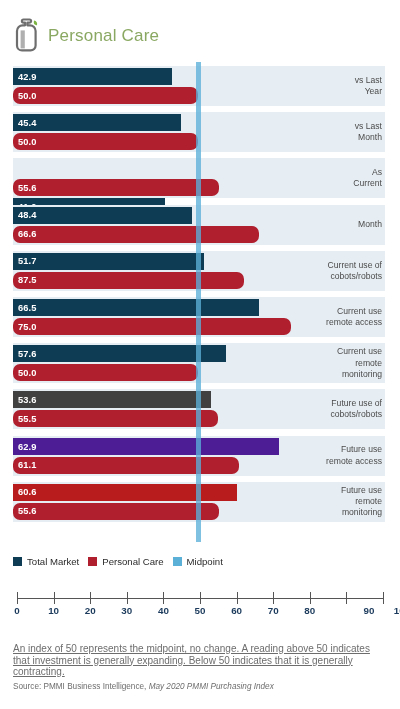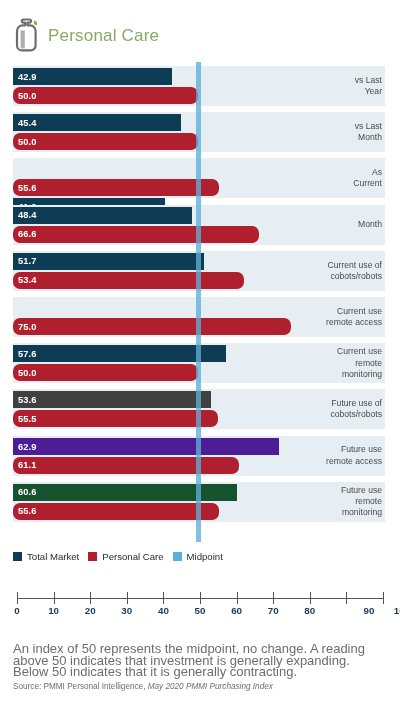--- a/index.html
+++ b/index.html
@@ -37,36 +37,36 @@
     position:absolute;left:5px;top:50%;transform:translateY(-50%);
     font-size:9.3px;font-weight:bold;color:#ffffff;
     letter-spacing:.1px;white-space:nowrap;
   }
   .midline{
     position:absolute;top:0;width:5px;height:480px;
     background:rgba(91,176,216,0.78);
   }
   
   .legend{position:absolute;left:13px;top:551px;width:380px;height:16px;
-    display:flex;align-items:flex-start;}
+    display:flex;align-items:flex-end;}
   .lg-item{display:flex;align-items:center;margin-right:9px;}
   .lg-sw{width:9px;height:9px;margin-right:5px;display:inline-block;}
   .lg-tx{font-size:9.6px;color:#2b2b2b;white-space:nowrap;}
   
   .axis{position:absolute;left:0;top:592px;width:400px;height:26px;}
   .axis-line{position:absolute;left:17px;top:6px;width:366px;height:1px;background:#555;}
   .tick{position:absolute;top:0px;width:1px;height:12px;background:#555;}
   .tick-lb{
     position:absolute;top:13px;font-size:9.8px;font-weight:bold;
     color:#1b3a5c;transform:translateX(-50%);white-space:nowrap;
   }
   
   .note{
     position:absolute;left:13px;top:643px;width:372px;
-    font-size:13px;color:#6d6d6d;line-height:11.5px;
+    font-size:10px;color:#6d6d6d;line-height:11.5px;text-decoration:underline;
   }
   .source{
     position:absolute;left:13px;top:681px;width:372px;
     font-size:8.2px;color:#6d6d6d;line-height:11px;
   }
   .source i{font-style:italic;}
 </style>
 </head>
 <body>
 
@@ -115,25 +115,28 @@
     </div>
     <div class="bar sector" style="top: 163.6px; width: 246.42px; background: rgb(176, 31, 46);">
       <span class="bar-val">66.6</span>
     </div>
     <div class="row-label" style="top: 157px;">Month</div>
     <div class="row-band" style="top: 188.8px; height: 40px; width: 372px;"></div>
     <div class="bar total" style="top: 190.8px; width: 191.29px; background: rgb(15, 60, 85);">
       <span class="bar-val">51.7</span>
     </div>
     <div class="bar sector" style="top: 209.8px; width: 231.25px; background: rgb(176, 31, 46);">
-      <span class="bar-val">53.4</span>
+      <span class="bar-val">87.5</span>
     </div>
     <div class="row-label" style="top: 197.6px;">Current use of
 cobots/robots</div>
     <div class="row-band" style="top: 235px; height: 40px; width: 372px;"></div>
+    <div class="bar total" style="top: 237px; width: 246.05px; background: rgb(15, 60, 85);">
+      <span class="bar-val">66.5</span>
+    </div>
     <div class="bar sector" style="top: 256px; width: 277.5px; background: rgb(176, 31, 46);">
       <span class="bar-val">75.0</span>
     </div>
     <div class="row-label" style="top: 243.8px;">Current use
 remote access</div>
     <div class="row-band" style="top: 281.2px; height: 40px; width: 372px;"></div>
     <div class="bar total" style="top: 283.2px; width: 213.12px; background: rgb(15, 60, 85);">
       <span class="bar-val">57.6</span>
     </div>
     <div class="bar sector" style="top: 302.2px; width: 185px; background: rgb(176, 31, 46);">
@@ -154,21 +157,21 @@
     <div class="row-band" style="top: 373.6px; height: 40px; width: 372px;"></div>
     <div class="bar total" style="top: 376px; width: 266px; background: #4c1d95;">
       <span class="bar-val">62.9</span>
     </div>
     <div class="bar sector" style="top: 394.6px; width: 226.07px; background: rgb(176, 31, 46);">
       <span class="bar-val">61.1</span>
     </div>
     <div class="row-label" style="top: 382.4px;">Future use
 remote access</div>
     <div class="row-band" style="top: 419.8px; height: 40px; width: 372px;"></div>
-    <div class="bar total" style="top: 421.8px; width: 224.22px; background: #14532d;">
+    <div class="bar total" style="top: 421.8px; width: 224.22px; background: #b91c1c;">
       <span class="bar-val">60.6</span>
     </div>
     <div class="bar sector" style="top: 440.8px; width: 205.72px; background: rgb(176, 31, 46);">
       <span class="bar-val">55.6</span>
     </div>
     <div class="row-label" style="top: 423px;">Future use
 remote
 monitoring</div>
     <div class="midline" style="left: 196px; background: rgba(91, 176, 216, 0.78);"></div>
   </div>
@@ -209,14 +212,14 @@
     <div class="tick" style="left: 309.8px;"></div>
     <div class="tick-lb" style="left: 309.8px;">80</div>
     <div class="tick" style="left: 346.4px;"></div>
     <div class="tick-lb" style="left: 346.4px; padding-left: 45px;">90</div>
     <div class="tick" style="left: 383px;"></div>
     <div class="tick-lb" style="left: 383px; margin-left: 19px;">100</div>
   </div>
 
 <div class="note">An index of 50 represents the midpoint, no change.  A reading above 50 indicates that investment is generally expanding.  Below 50 indicates that it is generally contracting.</div>
 <div class="source">
-  <span>Source: PMMI Personal Intelligence, </span><i>May 2020 PMMI Purchasing Index</i>
+  <span>Source: PMMI Business Intelligence, </span><i>May 2020 PMMI Purchasing Index</i>
 </div>
 
 </body></html>

